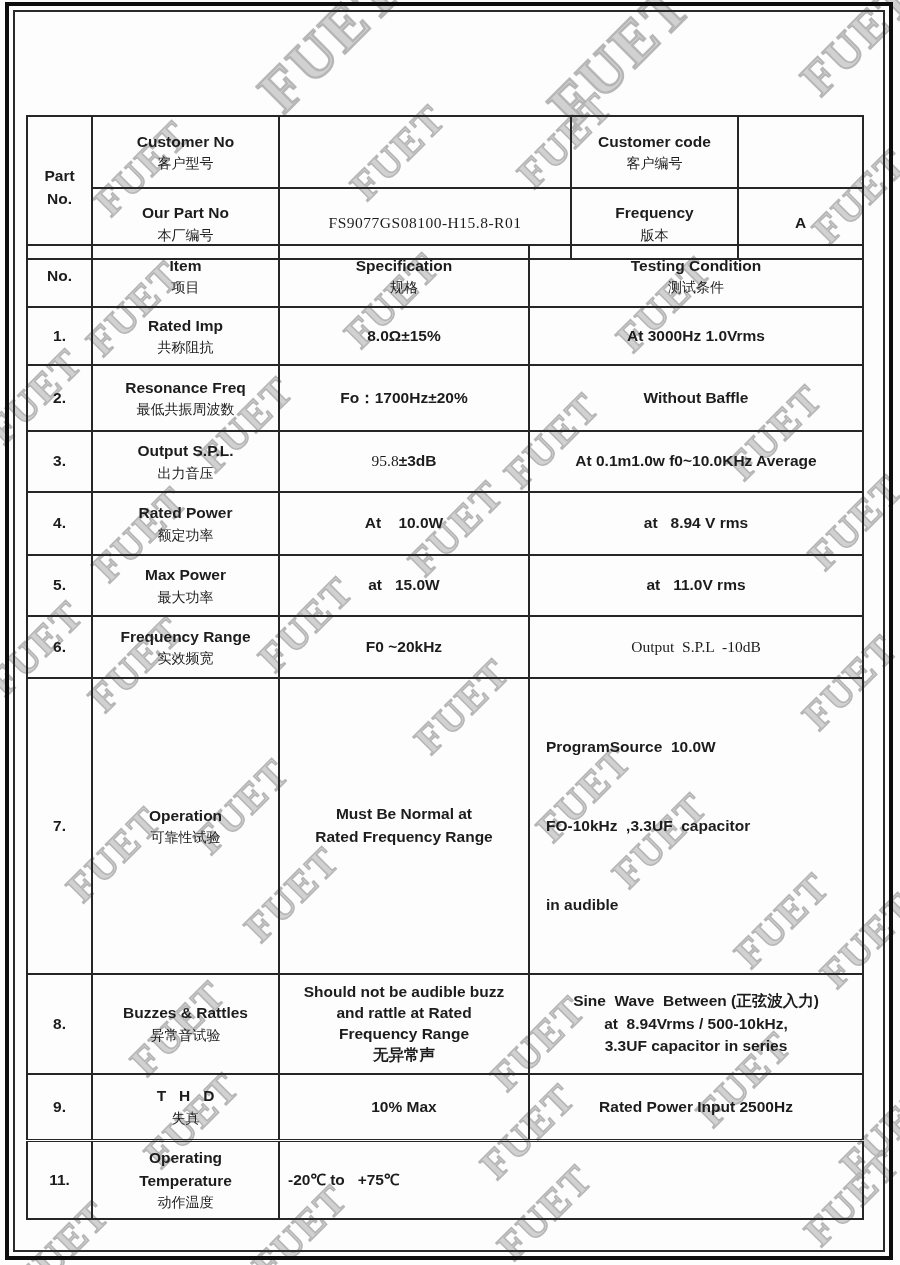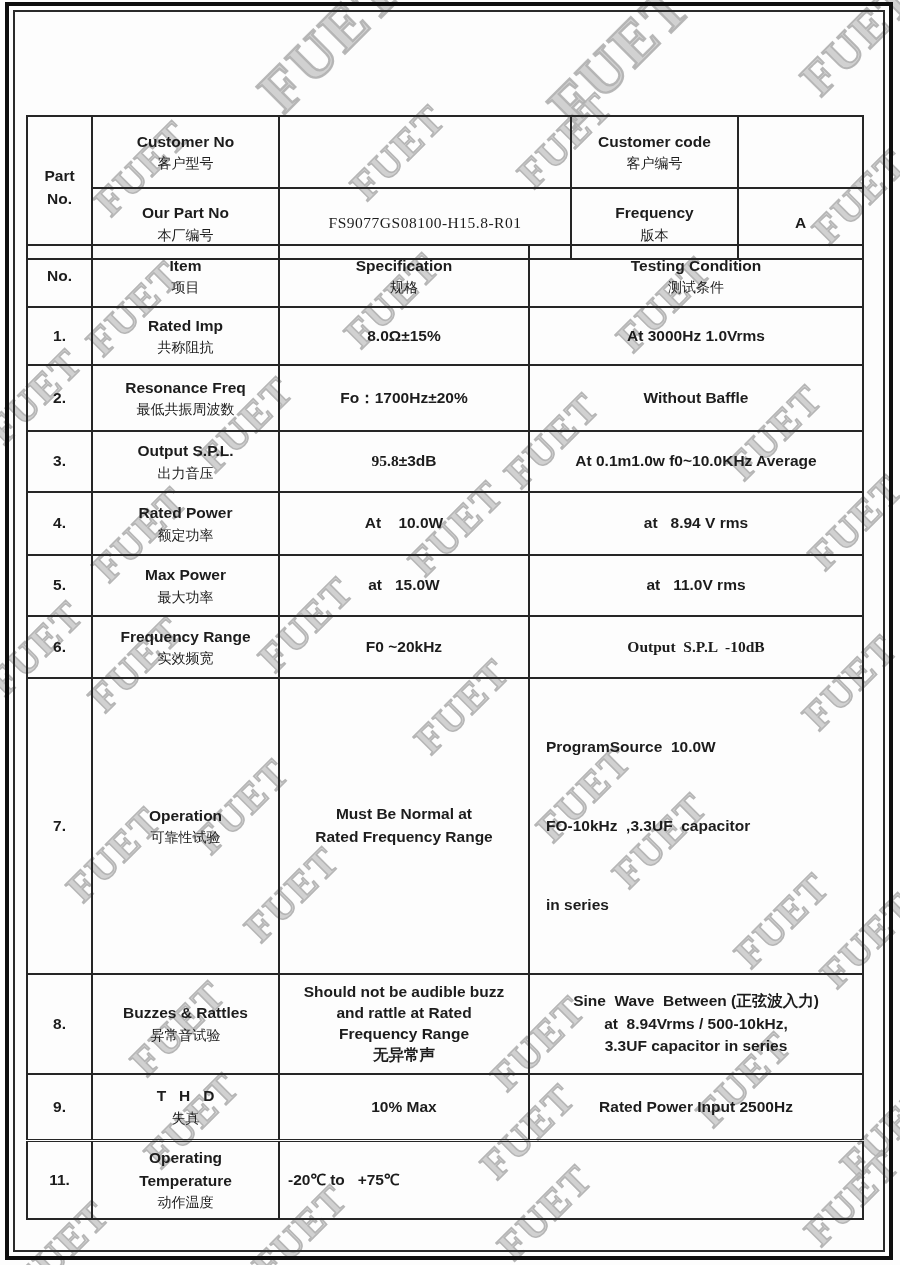--- a/index.html
+++ b/index.html
@@ -29,21 +29,21 @@
     font-size:25px; font-weight:700; letter-spacing:1px; white-space:pre; color:#101010;
   }
 
   table{border-collapse:collapse; table-layout:fixed; position:absolute; left:26px;}
   td{border:2px solid #262626; text-align:center; vertical-align:middle;
      padding:2px 4px; font-size:15.5px; font-weight:600; line-height:1.45;
      white-space:pre-wrap; overflow:hidden;}
   .t-part{top:115px; width:836px;}
   .t-main{top:244px; width:836px;}
   .zh{font-size:14px; font-weight:400;}
-  .serif{font-family:"Liberation Serif", serif; font-weight:700;}
+  .serif{font-family:"Liberation Serif", serif; font-weight:400;}
   .l{text-align:left;}
   .partnum{font-family:"Liberation Serif", serif; font-weight:500; font-size:15.5px; letter-spacing:.5px;}
 
   
   .hA td{height:66px;} .hB td{height:65px;}
   .hdr td{height:56px;}
   .r1 td{height:52px;} .r2 td{height:60px;} .r3 td{height:55px;}
   .r4 td{height:57px;} .r5 td{height:55px;} .r6 td{height:56px;}
   .r7 td{height:82px;} .r8 td{height:94px;} .r9 td{height:60px;}
   .r10 td{height:57px;} .r11 td{height:72px;}
@@ -196,21 +196,21 @@
       </tr>
 
       <tr class="r7">
         <td>7.</td>
         <td><div>Operation</div><div class="zh">可靠性试验</div></td>
         <td>Must Be Normal at
 Rated Frequency Range</td>
         <td class="l test7">
           <div>ProgramSource  10.0W</div>
           <div><span>FO-10kHz  ,3.3</span><b>UF  capacitor</b></div>
-          <div><b>in series</b></div>
+          <div><b>in audible</b></div>
         </td>
       </tr>
 
       <tr class="r8">
         <td>8.</td>
         <td><div>Buzzes &amp; Rattles</div><div class="zh">异常音试验</div></td>
         <td class="spec8">Should not be audible buzz
 and rattle at Rated
 Frequency Range
 无异常声</td>

